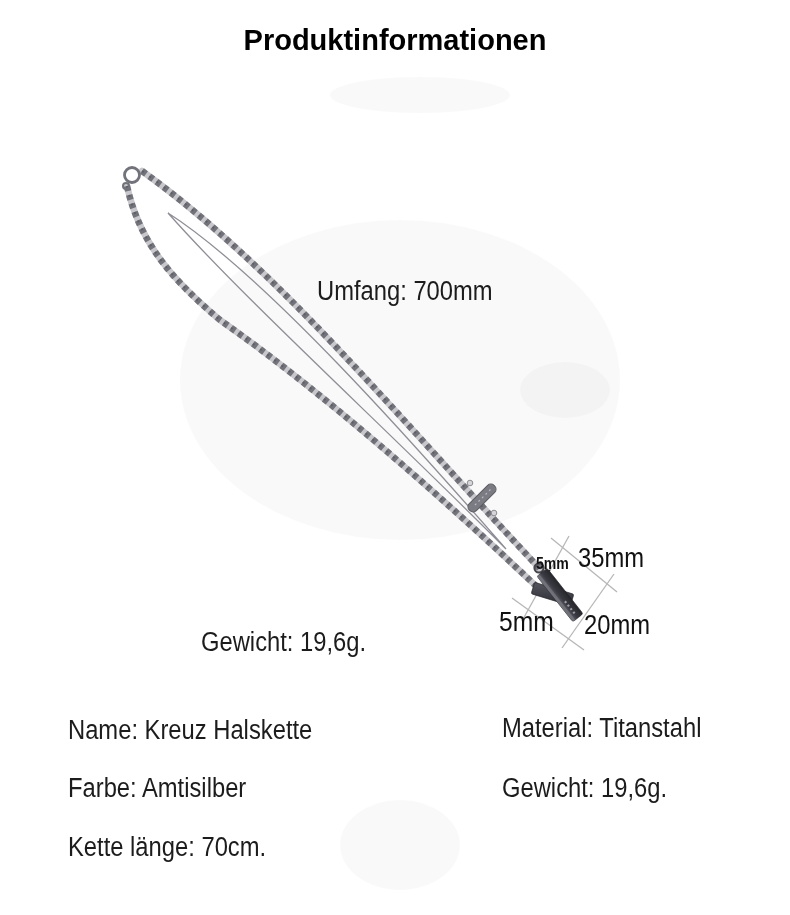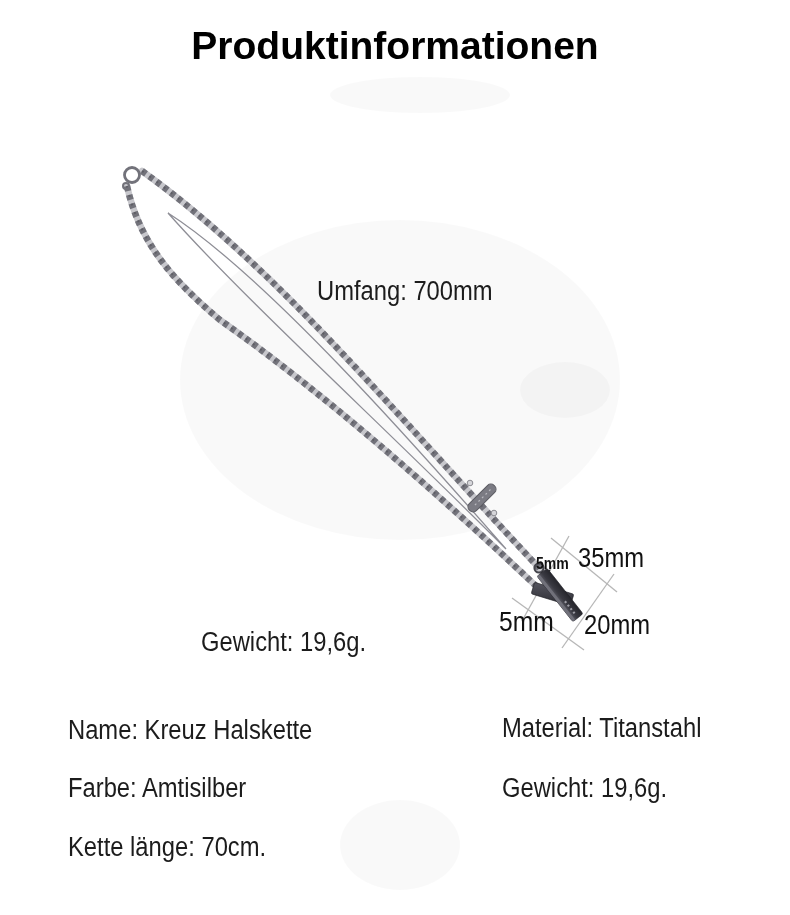--- a/index.html
+++ b/index.html
@@ -11,21 +11,21 @@
   html,body{margin:0;padding:0;background:#fff;}
   .page{
     position:relative; width:790px; height:915px; margin:0 auto;
     background:var(--background);
     font-family:"Liberation Sans","DejaVu Sans",sans-serif;
     overflow:hidden;
   }
   .page-title{
     position:absolute; left:0; top:26px; width:790px;
     text-align:center; margin:0;
-    font-size:39px; font-weight:bold; letter-spacing:0px;
+    font-size:29px; font-weight:bold; letter-spacing:0px;
     color:var(--title); line-height:1;
   }
   .lbl{
     position:absolute; color:var(--text); font-size:27px; line-height:1.1;
     white-space:nowrap; transform:scaleX(0.88); transform-origin:0 0;
   }
   .lbl-umfang{left:317px; top:277px;}
   .lbl-gewicht-fig{left:201px; top:628px;}
   .dim{position:absolute; color:#111; white-space:nowrap;
        transform:scaleX(0.88); transform-origin:0 0; line-height:1;}

